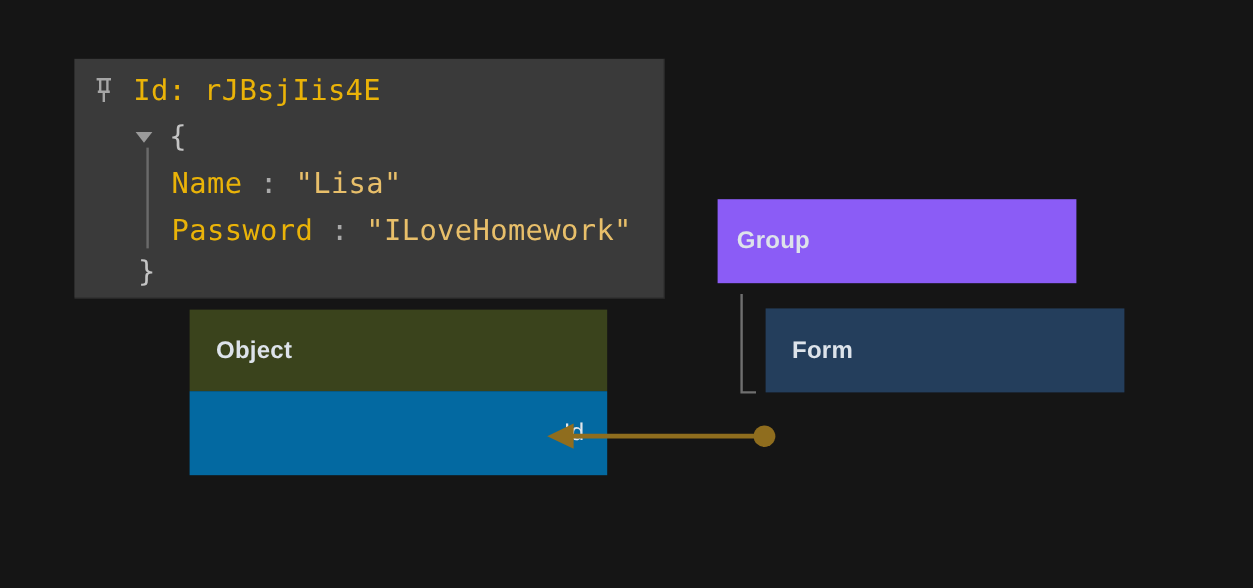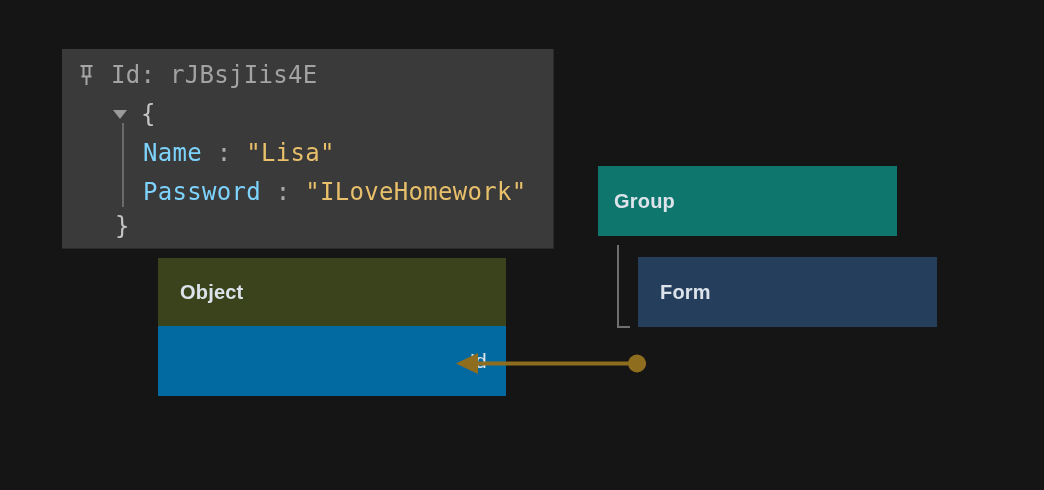--- a/index.html
+++ b/index.html
@@ -18,26 +18,26 @@
     left: 62px; top: 49px;
     width: 492px; height: 200px;
     background: #3a3a3a;
     box-shadow: inset -1px -1px 0 rgba(0,0,0,0.28);
     font-family: "DejaVu Sans Mono", "Liberation Mono", monospace;
     font-size: 24px;
     letter-spacing: 0.3px;
     color: #d2d2d2;
   }
   .t-line { position: absolute; white-space: pre; transform: translateY(-50%); line-height: 1; }
-  .t-title { left: 49px; top: 26px; color: #a3a3a3; }
+  .t-title { left: 49px; top: 26px; color: #eab308; }
   .t-open  { left: 79px; top: 65px;  color: #c4c4c4; }
   .t-name  { left: 81px; top: 104px; }
   .t-pass  { left: 81px; top: 143px; }
   .t-close { left: 53px; top: 177px; color: #c4c4c4; }
-  .t-key { color: #7dd3fc; }
+  .t-key { color: #eab308; }
   .t-sep { color: #aaaaaa; }
   .t-str { color: #e8bf6a; }
   .pin-icon { position: absolute; left: 17px; top: 15px; }
   .expander {
     position: absolute; left: 51px; top: 61px;
     width: 0; height: 0;
     border-left: 7px solid transparent;
     border-right: 7px solid transparent;
     border-top: 9px solid #9a9a9a;
   }
@@ -55,21 +55,21 @@
     font-size: 20px; font-weight: 600; letter-spacing: 0.2px;
     color: #dde3ea;
   }
   .node-row {
     display: flex; align-items: center;
     padding: 0 19px 0 20px;
     font-size: 20px; font-weight: 500; letter-spacing: 0.3px;
     color: #e0e5ea;
   }
   .node-group  { left: 598px; top: 166px; width: 299px; }
-  .node-group .node-header { height: 70px; background: #0f766e; padding-left: 16px; }
+  .node-group .node-header { height: 70px; background: #8b5cf6; padding-left: 16px; }
   .node-form   { left: 638px; top: 257px; width: 299px; border-radius: 32px; }
   .node-form .node-header { height: 70px; background: #243e5c; }
   .node-form .node-row    { height: 70px; background: #445670; }
   .node-object { left: 158px; top: 258px; width: 348px; }
   .node-object .node-header { height: 68px; background: #3a431c; }
   .node-object .node-row    { height: 70px; background: #0369a1; justify-content: flex-end; }
 
   
   .wires {
     position: absolute; inset: 0;

